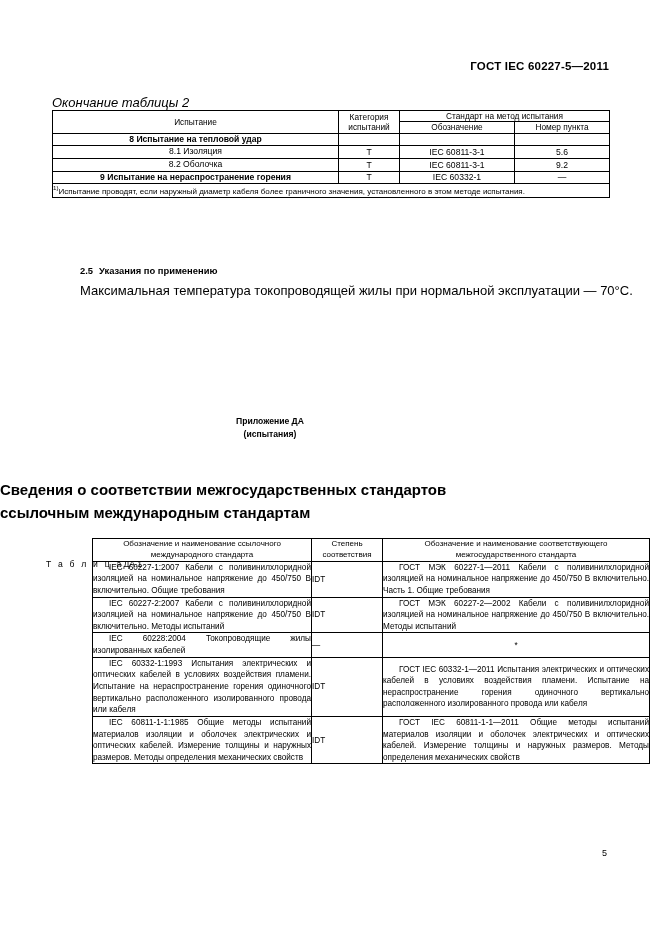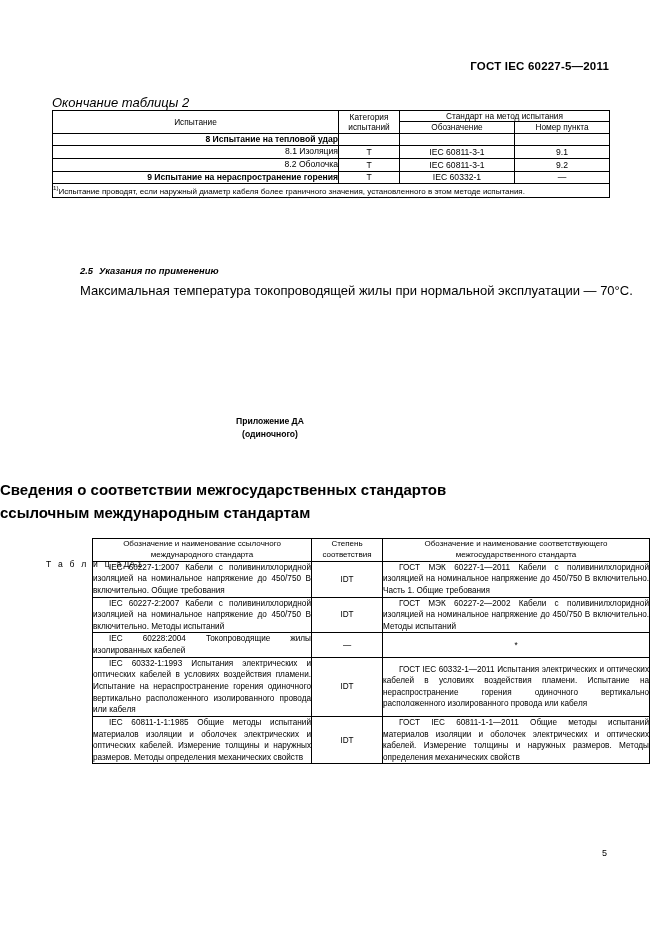--- a/index.html
+++ b/index.html
@@ -62,21 +62,21 @@
   }
   .t2-hd {
     text-align: center;
     font-size: 8.3px;
     line-height: 1.25;
     padding: 4px 2px;
   }
   .t2-cell-name {
     font-size: 8.6px;
     padding: 2px 0 2px 8px;
-    text-align: right;
+    text-align: center;
     line-height: 1.35;
   }
   .t2-cell-name.bold { font-weight: bold; }
   .t2-cell-c {
     text-align: center;
     font-size: 8.6px;
     padding: 2px;
   }
   .t2-note {
     font-size: 8px;
@@ -90,21 +90,20 @@
   }
   .nb-row td { border-top: none; border-bottom: none; }
 
   
   .sec25-title {
     position: absolute;
     left: 80px;
     top: 265px;
     font-size: 9.4px;
     font-weight: bold;
-    font-style: italic;
   }
   .sec25-title .num { margin-right: 6px; }
   .sec25-body {
     position: absolute;
     left: 80px;
     top: 283px;
     font-size: 13px;
   }
 
   
@@ -158,21 +157,21 @@
     font-size: 8.2px;
     line-height: 1.42;
     padding: 3px 7px 4px 7px;
     text-align: justify;
     text-align-last: left;
     vertical-align: top;
     hyphens: manual;
   }
   .da-cell .ind { padding-left: 16px; }
   .da-deg {
-    text-align: center;
+    text-align: left;
     font-size: 8.2px;
     vertical-align: top;
     padding-top: 3px;
   }
   .da-deg.mid { vertical-align: middle; padding-top: 0; }
   .da-star {
     text-align: center;
     font-size: 8.2px;
     vertical-align: middle;
   }
@@ -219,21 +218,21 @@
         <tr>
           <td class="t2-cell-name bold">8  Испытание на тепловой удар</td>
           <td class="t2-cell-c"></td>
           <td class="t2-cell-c"></td>
           <td class="t2-cell-c"></td>
         </tr>
         <tr class="nb-row">
           <td class="t2-cell-name">8.1  Изоляция</td>
           <td class="t2-cell-c">Т</td>
           <td class="t2-cell-c">IEC 60811-3-1</td>
-          <td class="t2-cell-c">9.1</td>
+          <td class="t2-cell-c">5.6</td>
         </tr>
         <tr>
           <td class="t2-cell-name">8.2  Оболочка</td>
           <td class="t2-cell-c">Т</td>
           <td class="t2-cell-c">IEC 60811-3-1</td>
           <td class="t2-cell-c">9.2</td>
         </tr>
         <tr>
           <td class="t2-cell-name bold">9  Испытание на нераспространение горения</td>
           <td class="t2-cell-c">Т</td>
@@ -250,21 +249,21 @@
     </table>
   </div>
 
   <div class="sec25-title">
     <span class="num">2.5</span><span>Указания по применению</span>
   </div>
   <div class="sec25-body">Максимальная температура токопроводящей жилы при нормальной эксплуатации — 70°С.</div>
 
   <div class="appendix-head">
     <div>Приложение ДА</div>
-    <div>(одиночного)</div>
+    <div>(испытания)</div>
   </div>
 
   <div class="appendix-title">
     <div>Сведения о соответствии межгосударственных стандартов</div>
     <div>ссылочным международным стандартам</div>
   </div>
 
   <div class="tblda-caption">
     <span>Т а б л и ц а</span><span class="num">ДА.1</span>
   </div>

